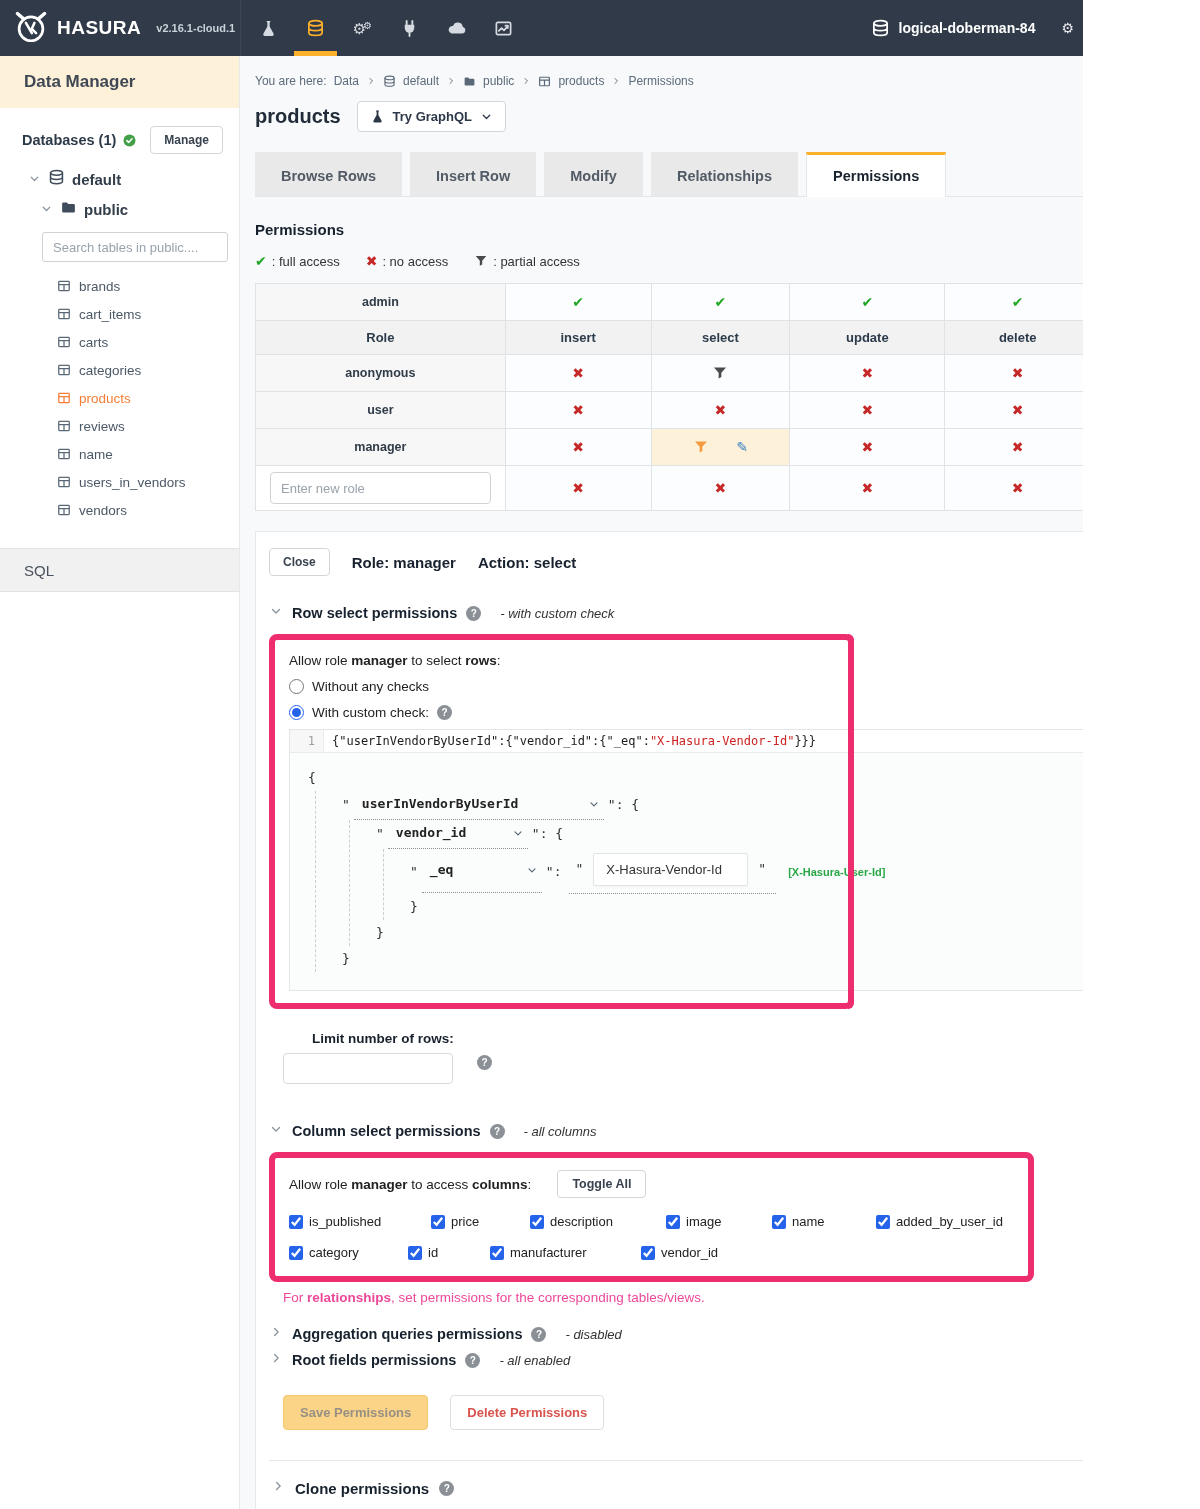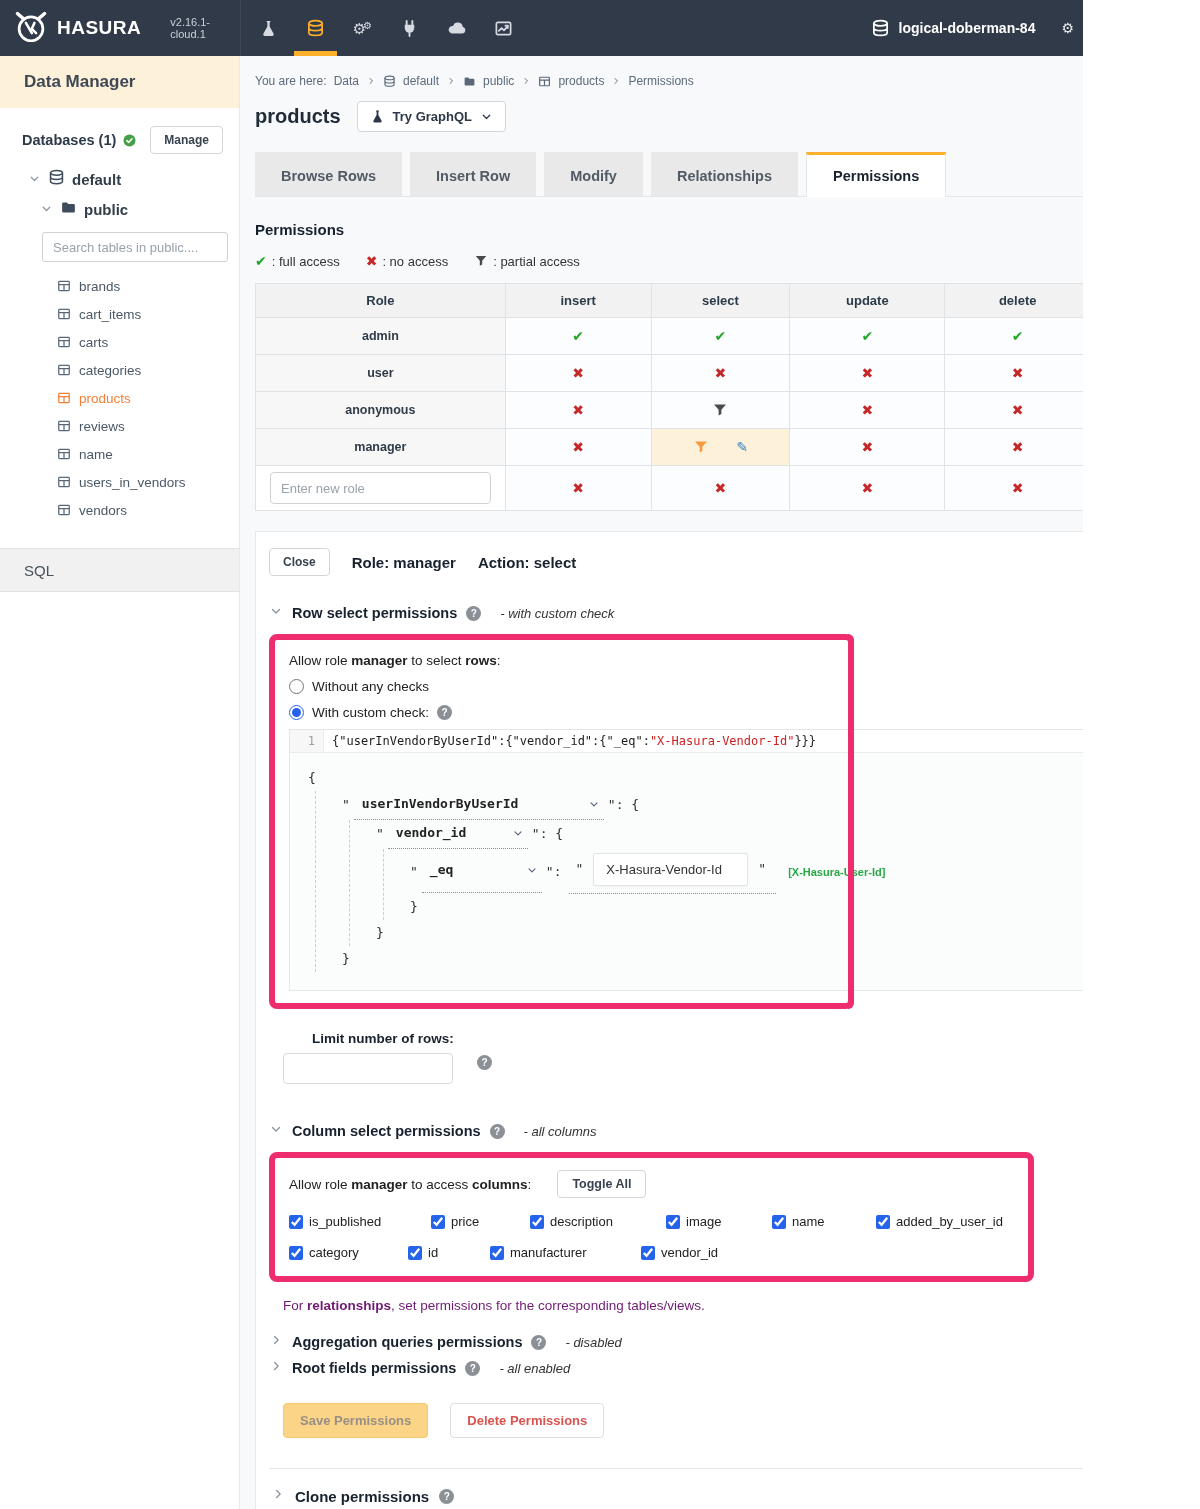--- a/index.html
+++ b/index.html
@@ -4,21 +4,21 @@
 <style>
   * { box-sizing: border-box; margin: 0; padding: 0; }
   html,body { width:1200px; font-family:"Liberation Sans","DejaVu Sans",sans-serif; background:#fff; }
   .canvas { position:relative; width:1083px; height:1509px; overflow:hidden; background:#fff; }
 
   
   .navbar { position:absolute; top:0; left:0; width:1200px; height:56px; background:#303a48; display:flex; align-items:center; z-index:10; }
   .brand-area { width:240px; height:56px; display:flex; align-items:center; padding-left:14px; gap:9px; }
   .logo-svg { flex:none; }
   .brand-name { color:#fff; font-size:19px; font-weight:bold; letter-spacing:.5px; }
-  .brand-ver { color:#c9d1d9; font-size:11px; font-weight:normal; margin-left:20px; }
+  .brand-ver { color:#c9d1d9; font-size:11px; font-weight:bold; margin-left:6px; }
   .nav-icons { height:56px; display:flex; align-items:center; border-left:1px solid #3d4856; padding-left:4px; }
   .nav-ico { position:relative; width:47px; height:56px; display:flex; align-items:center; justify-content:center; color:#d6dbe1; }
   .nav-ico.active { color:#fdb02c; }
   .nav-ico.active::after { content:""; position:absolute; bottom:0; left:2px; width:43px; height:5px; background:#fdb02c; }
   .gear-pair { font-size:15px; line-height:1; }
   .gear-pair .g2 { font-size:10px; margin-left:-3px; vertical-align:top; }
   .nav-right { margin-left:auto; display:flex; align-items:center; gap:26px; padding-right:22px; color:#fff; }
   .proj { display:flex; align-items:center; gap:9px; font-size:14px; font-weight:bold; color:#fff; }
   .nav-gear { color:#e8ebee; font-size:14px; line-height:1; }
   .nav-help { color:#fff; font-size:12px; font-weight:bold; letter-spacing:.5px; }
@@ -123,21 +123,21 @@
   .col-sec-head { margin-top:38px; }
   .hl-box2 { margin-top:12px; width:765px; padding:12px 14px 16px; }
   .toggle-row { display:flex; align-items:center; }
   .toggle-all { margin-left:26px; padding:6px 14px; font-size:12.5px; }
   .cb-row { display:flex; align-items:flex-end; margin-top:16px; }
   .cb-item { display:flex; align-items:center; gap:6px; font-size:13px; color:#222; }
   .cb-item input { width:14px; height:14px; accent-color:#2563eb; }
   .w1 { width:142px; } .w2 { width:99px; } .w3 { width:136px; } .w4 { width:106px; } .w5 { width:104px; }
   .v1 { width:119px; } .v2 { width:82px; } .v3 { width:151px; }
 
-  .rel-note { margin-top:16px; margin-left:14px; font-size:13.5px; color:#701a75; }
+  .rel-note { margin-top:8px; margin-left:14px; font-size:13.5px; color:#ec4899; }
   .fold-row { display:flex; align-items:center; gap:9px; margin-top:20px; cursor:pointer; }
   .fold-row + .fold-row { margin-top:8px; }
 
   .btn-row { display:flex; align-items:center; gap:22px; margin-top:26px; margin-left:14px; }
   .save-btn { background:#fbd488; border:1px solid #f3c96e; color:#979084; font-size:13px; font-weight:bold; padding:9px 16px; border-radius:4px; cursor:default; }
   .del-btn { background:#fff; border:1px solid #dcdfe2; color:#d9534f; font-size:13px; font-weight:bold; padding:9px 16px; border-radius:4px; cursor:pointer; }
 
   .clone-sec { margin-top:30px; border-top:1px solid #e6e9eb; padding:18px 0 22px 2px; display:flex; align-items:center; gap:10px; cursor:pointer; }
   .clone-title { font-size:15px; font-weight:bold; color:#18222e; }
 </style>
@@ -448,53 +448,53 @@
       <colgroup>
           <col style="width:250px">
           <col style="width:146px">
           <col style="width:139px">
           <col style="width:155px">
           <col style="width:146px">
           <col style="width:94px">
         </colgroup>
       <tbody>
           <tr>
+        <td class="role-cell">admin</td>
+        <td><span class="g-check">✔</span></td>
+        <td><span class="g-check">✔</span></td>
+        <td><span class="g-check">✔</span></td>
+        <td><span class="g-check">✔</span></td>
+        <td class="empty"></td>
+      </tr>
+      <tr>
         <th>Role</th>
         <th>insert</th>
         <th>select</th>
         <th>update</th>
         <th>delete</th>
         <th></th>
       </tr>
       <tr>
-        <td class="role-cell">admin</td>
-        <td><span class="g-check">✔</span></td>
-        <td><span class="g-check">✔</span></td>
-        <td><span class="g-check">✔</span></td>
-        <td><span class="g-check">✔</span></td>
-        <td class="empty"></td>
-      </tr>
-      <tr>
-        <td class="role-cell">user</td>
-        <td><span class="r-cross">✖</span></td>
-        <td><span class="r-cross">✖</span></td>
-        <td><span class="r-cross">✖</span></td>
-        <td><span class="r-cross">✖</span></td>
-        <td><span class="cbx"></span></td>
-      </tr>
-      <tr>
         <td class="role-cell">anonymous</td>
         <td><span class="r-cross">✖</span></td>
         <td>
               <span class="funnel-dark" style="justify-content:center">
                 <svg width="16" height="16" viewBox="0 0 20 20">
                   <use href="#i-funnel"></use>
                 </svg>
               </span>
             </td>
+        <td><span class="r-cross">✖</span></td>
+        <td><span class="r-cross">✖</span></td>
+        <td><span class="cbx"></span></td>
+      </tr>
+      <tr>
+        <td class="role-cell">user</td>
+        <td><span class="r-cross">✖</span></td>
+        <td><span class="r-cross">✖</span></td>
         <td><span class="r-cross">✖</span></td>
         <td><span class="r-cross">✖</span></td>
         <td><span class="cbx"></span></td>
       </tr>
       <tr>
         <td class="role-cell">manager</td>
         <td><span class="r-cross">✖</span></td>
         <td class="sel-manager">
           <span class="cell-flex">
             <span class="funnel-orange">

